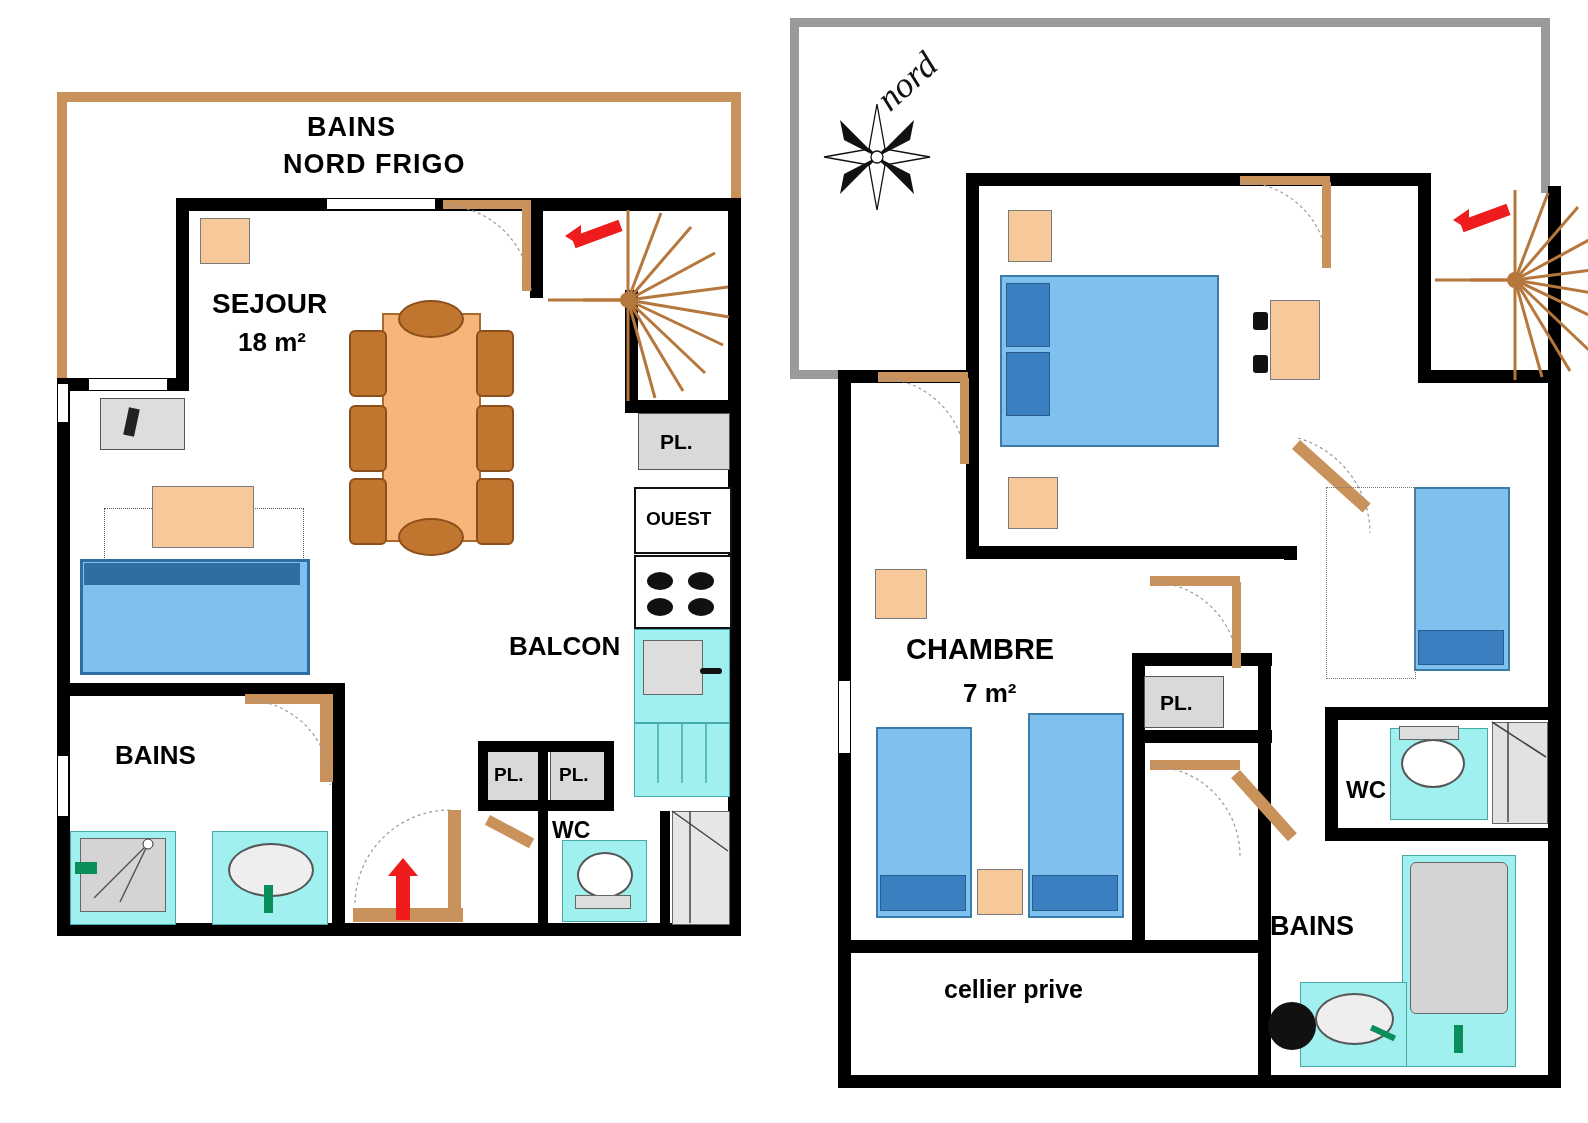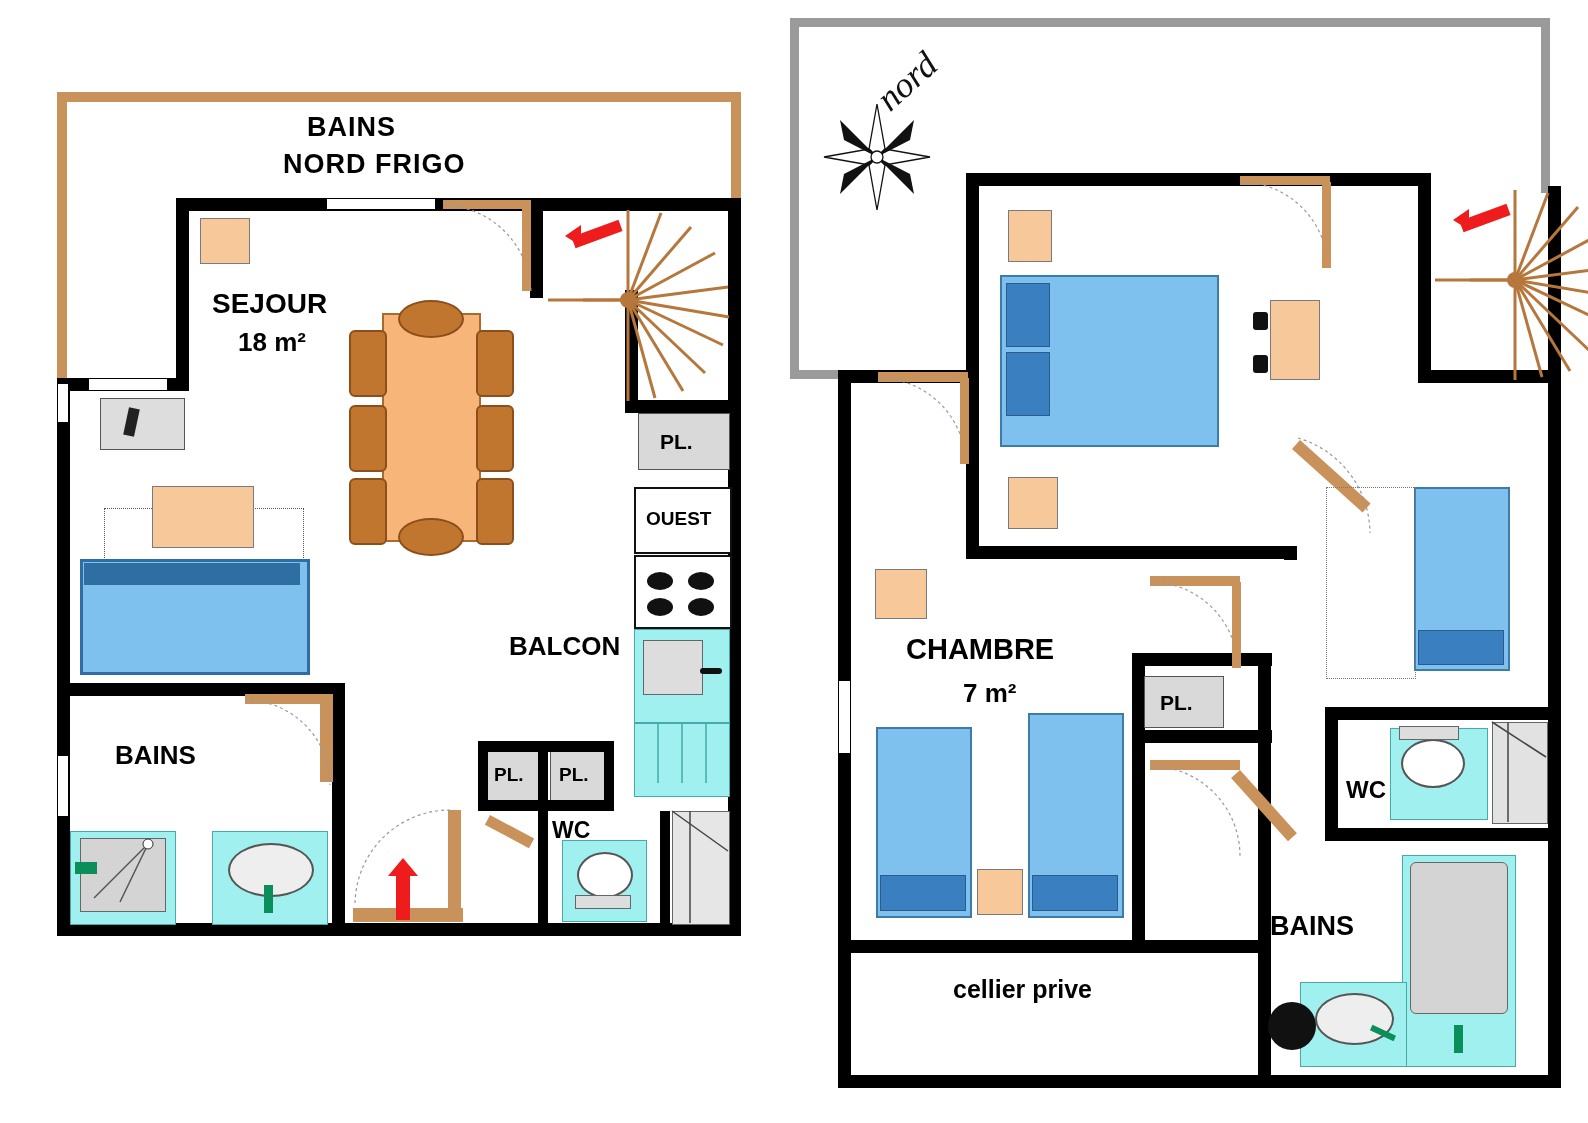--- a/index.html
+++ b/index.html
@@ -279,21 +279,21 @@
   <div class="lbl" style="left:193px;top:678px;font-size:26px;">7 m²</div>
   <div class="orange" style="left:105px;top:569px;width:50px;height:48px;"></div>
 
   <div class="blue-bed" style="left:106px;top:727px;width:92px;height:187px;background:#7ec0ee;border:2px solid #3d7ca8;"></div>
   <div class="blue-dark" style="left:110px;top:875px;width:84px;height:34px;"></div>
   <div class="blue-bed" style="left:258px;top:713px;width:92px;height:201px;background:#7ec0ee;border:2px solid #3d7ca8;"></div>
   <div class="blue-dark" style="left:262px;top:875px;width:84px;height:34px;"></div>
   <div class="orange" style="left:207px;top:869px;width:44px;height:44px;"></div>
 
   <div class="wall" style="left:81px;top:940px;width:420px;height:13px;"></div>
-  <div class="lbl" style="left:183px;top:975px;font-size:25px;">cellier prive</div>
+  <div class="lbl" style="left:174px;top:975px;font-size:25px;">cellier prive</div>
 
   <div class="wall" style="left:362px;top:653px;width:13px;height:287px;"></div>
   <div class="wall" style="left:488px;top:653px;width:13px;height:435px;"></div>
   <div class="wall" style="left:362px;top:653px;width:140px;height:13px;"></div>
   <div class="wall" style="left:362px;top:730px;width:140px;height:13px;"></div>
 
   <div class="grey-box" style="left:374px;top:676px;width:78px;height:50px;"></div>
   <div class="smalltxt" style="left:390px;top:691px;font-size:21px;">PL.</div>
 
   <div class="wood" style="left:380px;top:576px;width:90px;height:10px;"></div>

